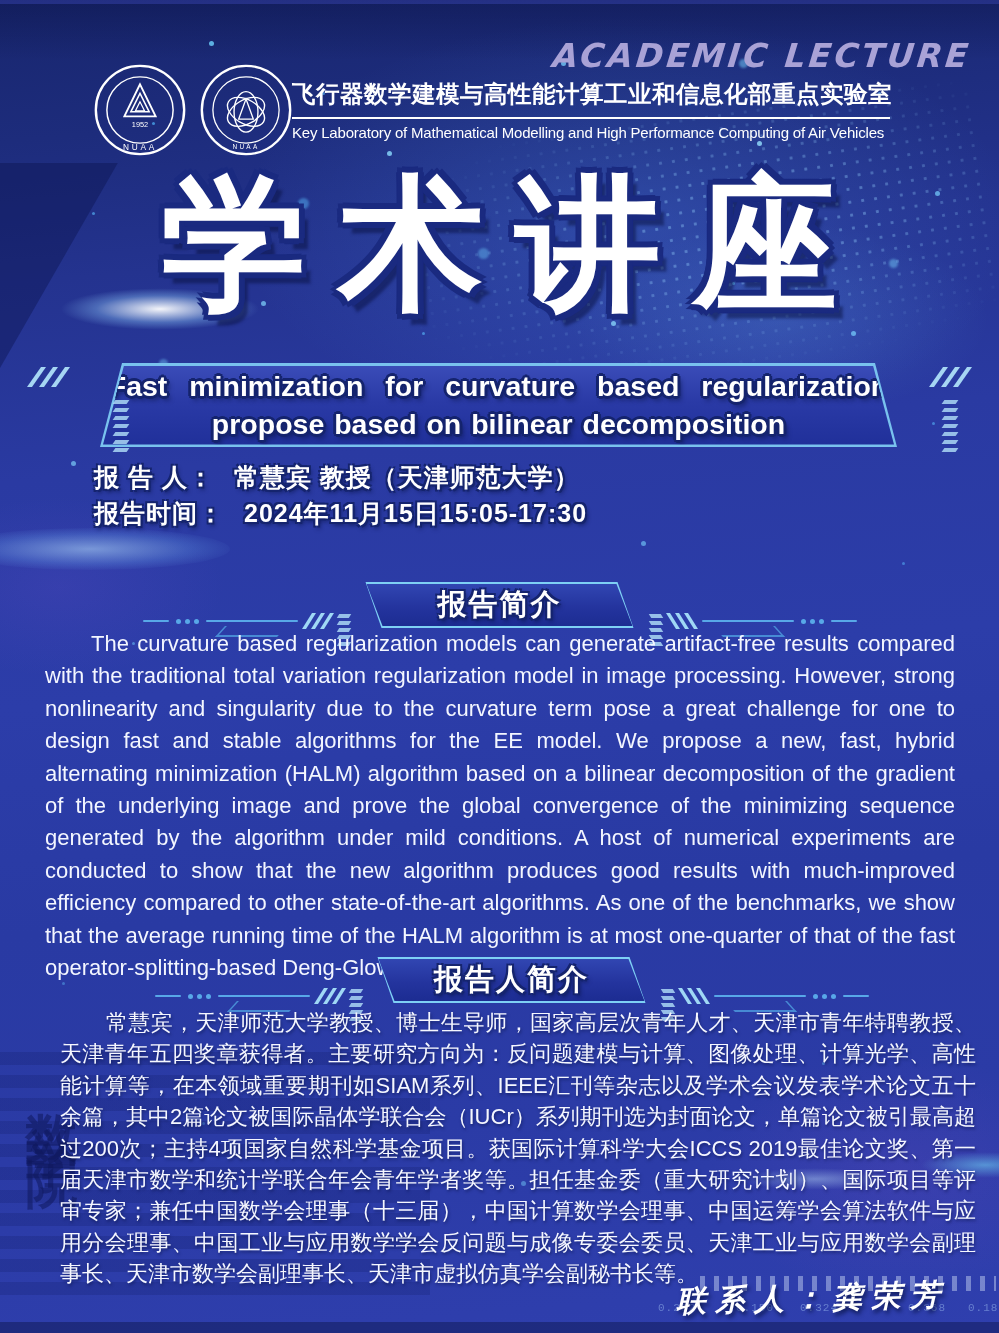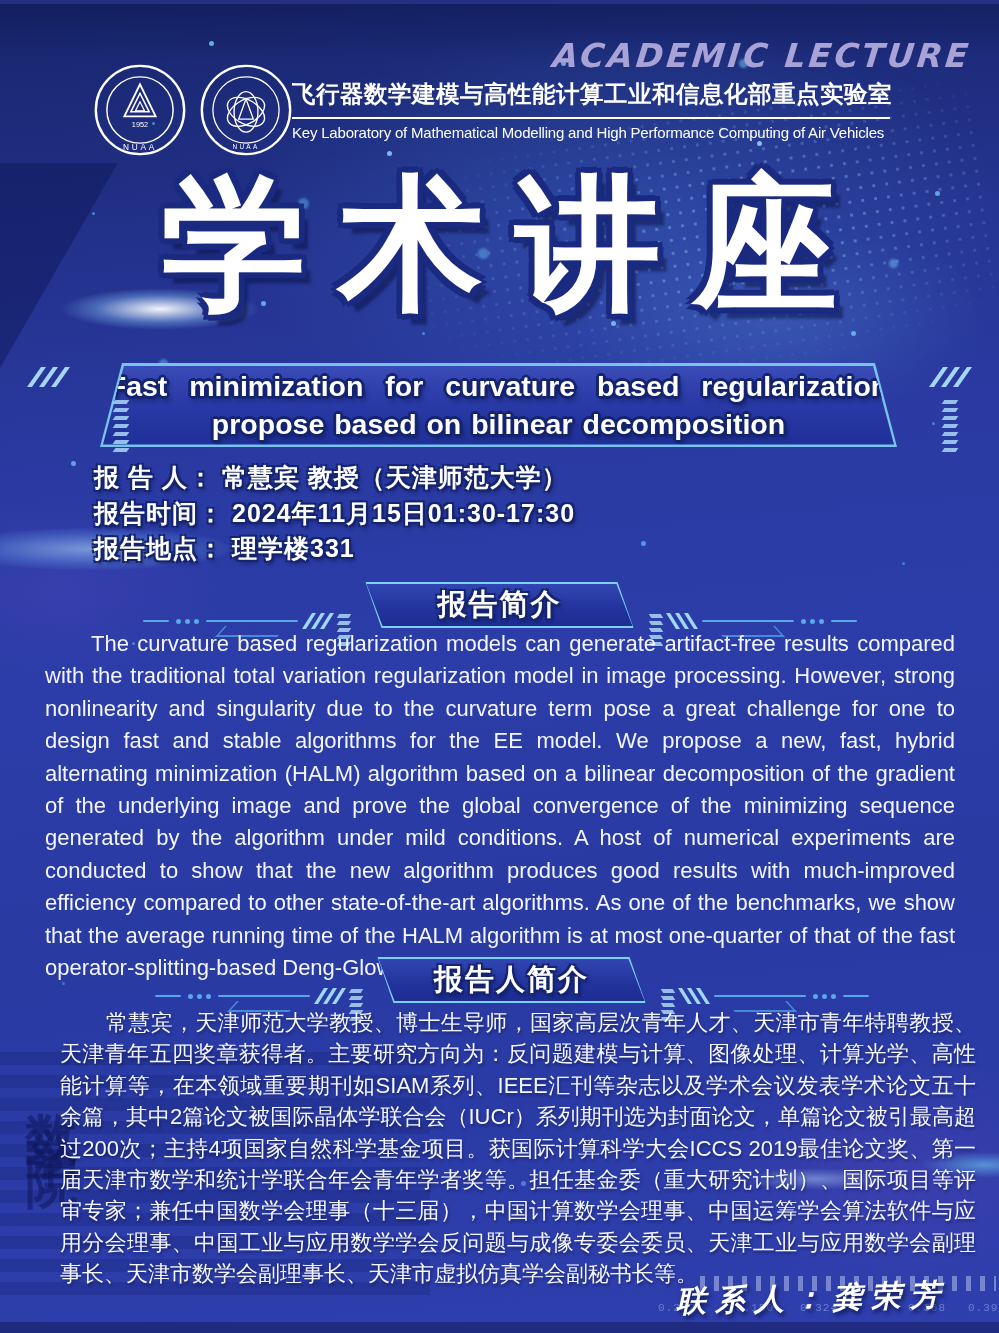--- a/index.html
+++ b/index.html
@@ -73,21 +73,21 @@
   .tline1{word-spacing:14px;}
   .tline2{word-spacing:2px;}
   .tb-slashes{display:flex;gap:7px;}
   .tb-slashes i{display:block;width:5px;height:20px;background:#a6d6f3;transform:skewX(-35deg);}
   .tb-dashcol{display:flex;flex-direction:column;gap:4px;}
   .tb-dashcol i{display:block;width:14px;height:4px;background:rgba(170,215,245,.85);transform:skewX(-35deg);}
   
   .info{left:94px;top:461px;}
   .info-row{font-size:25px;font-weight:bold;letter-spacing:1px;height:35.5px;
     text-shadow:-2px -2px 0 #15246e,2px -2px 0 #15246e,-2px 2px 0 #15246e,2px 2px 0 #15246e,2px 3px 4px rgba(5,15,60,.7);}
-  .info-val{margin-left:8px;}
+  .info-val{margin-left:20px;}
   
   .section-row{left:0;width:100%;display:flex;align-items:flex-start;justify-content:center;}
   .hex{position:relative;width:300px;height:46px;background:#7ed0f5;flex:0 0 auto;
     clip-path:polygon(16px 0,calc(100% - 32px) 0,calc(100% - 16px) 100%,32px 100%);}
   .hex-in{position:absolute;left:2px;top:2px;right:2px;bottom:2px;
     background:linear-gradient(180deg,#3146b2 0%,#24349e 55%,#1c2c92 100%);
     clip-path:polygon(15px 0,calc(100% - 31px) 0,calc(100% - 15px) 100%,31px 100%);
     display:flex;align-items:center;justify-content:center;}
   .hex-in span{font-size:29px;font-weight:bold;letter-spacing:2px;
     text-shadow:-2px -2px 0 #15246e,2px -2px 0 #15246e,-2px 2px 0 #15246e,2px 2px 0 #15246e,2px 3px 4px rgba(5,15,60,.7);}
@@ -206,24 +206,21 @@
       <i></i>
       <i></i>
       <i></i>
     </div>
 
   <div class="abs info">
     <div class="info-row">
       <span class="info-label">报 告 人：</span><span class="info-val">常慧宾 教授（天津师范大学）</span>
     </div>
     <div class="info-row">
-      <span class="info-label">报告时间：</span><span class="info-val">2024年11月15日01:30-17:30</span>
-    </div>
-    <div class="info-row">
-      <span class="info-label">报告地点：</span><span class="info-val">理学楼331</span>
+      <span class="info-label">报告时间：</span><span class="info-val">2024年11月15日15:05-17:30</span>
     </div>
   </div>
 
   <div class="abs section-row" style="top:582px;">
     <div class="deco left">
       <span class="d-line d-short"></span>
       <span class="d-dots">
           <i></i>
           <i></i>
           <i></i>
@@ -320,17 +317,17 @@
         </span>
     </div>
   </div>
   <div class="abs bio">常慧宾，天津师范大学教授、博士生导师，国家高层次青年人才、天津市青年特聘教授、天津青年五四奖章获得者。主要研究方向为：反问题建模与计算、图像处理、计算光学、高性能计算等，在本领域重要期刊如SIAM系列、IEEE汇刊等杂志以及学术会议发表学术论文五十余篇，其中2篇论文被国际晶体学联合会（IUCr）系列期刊选为封面论文，单篇论文被引最高超过200次；主持4项国家自然科学基金项目。获国际计算科学大会ICCS 2019最佳论文奖、第一届天津市数学和统计学联合年会青年学者奖等。担任基金委（重大研究计划）、国际项目等评审专家；兼任中国数学会理事（十三届），中国计算数学会理事、中国运筹学会算法软件与应用分会理事、中国工业与应用数学学会反问题与成像专委会委员、天津工业与应用数学会副理事长、天津市数学会副理事长、天津市虚拟仿真学会副秘书长等。</div>
 
   <div class="abs ticks"></div>
   <span class="bgnum" style="left:658px;">0.252</span>
   <span class="bgnum" style="left:736px;">0.150</span>
   <span class="bgnum" style="left:800px;text-align:right;">0.324</span>
   <span class="bgnum" style="left:888px;margin-left:20px;">0.368</span>
-  <span class="bgnum" style="left:968px;">0.39</span>
+  <span class="bgnum" style="left:968px;">0.18</span>
   <div class="abs contact">联系人：龚荣芳</div>
   <div class="abs bottom-band"></div>
 
 </div>
 
 </body></html>

